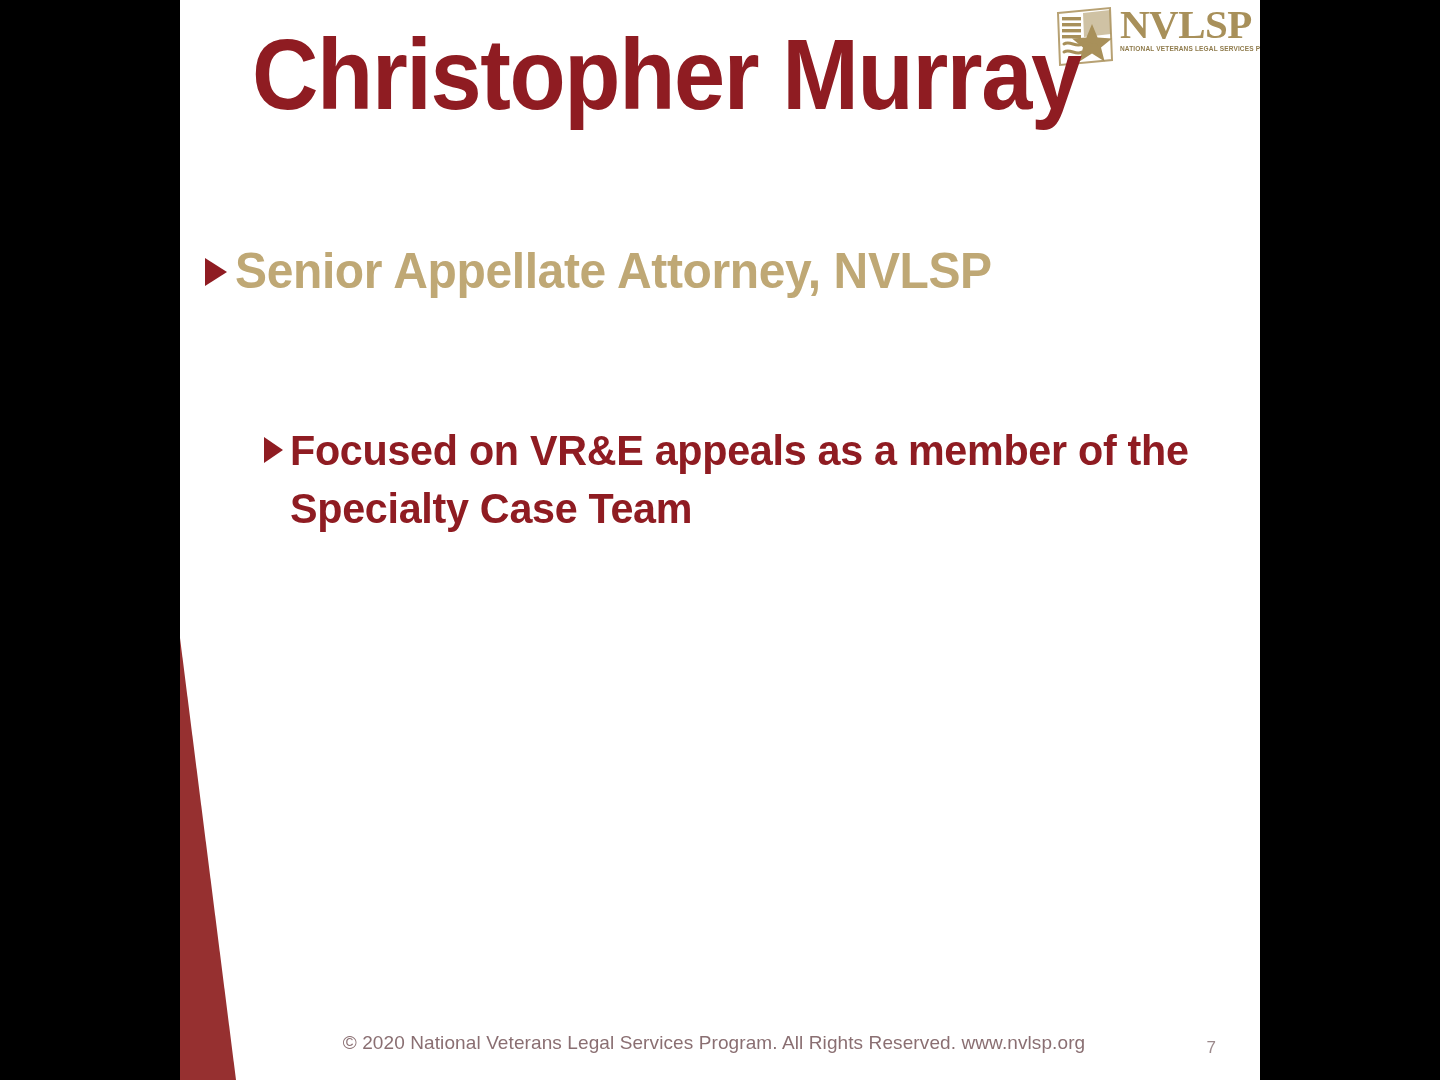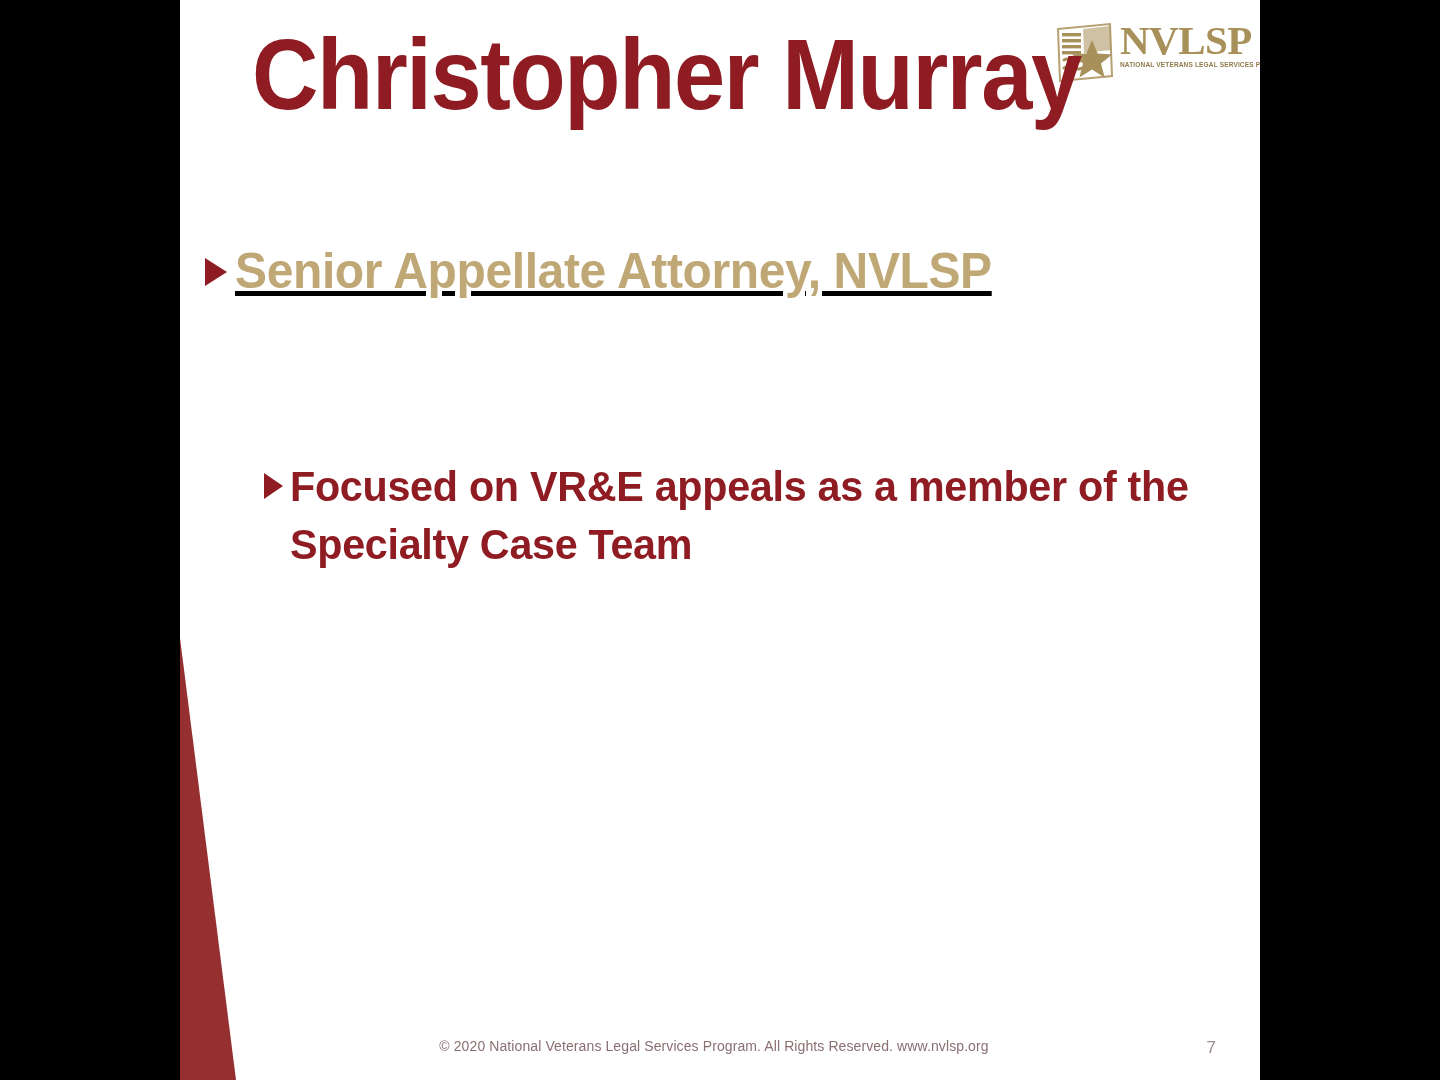--- a/index.html
+++ b/index.html
@@ -52,21 +52,21 @@
     height: 442px;
     background: #963030;
     clip-path: polygon(0% 0%, 0% 100%, 100% 100%);
     -webkit-clip-path: polygon(0% 0%, 0% 100%, 100% 100%);
   }
 
   
   .logo {
     position: absolute;
     right: 8px;
-    top: 18px;
+    top: 2px;
     width: 200px;
     height: 78px;
     display: flex;
     align-items: flex-start;
   }
   .logo-emblem {
     width: 66px;
     height: 66px;
     position: relative;
     flex: 0 0 auto;
@@ -120,21 +120,20 @@
   .content {
     position: absolute;
     left: 20px;
     top: 238px;
     width: 1050px;
   }
 
   .bullet-row {
     display: flex;
     align-items: flex-start;
-    text-decoration: underline;
   }
 
   .bullet-marker {
     flex: 0 0 auto;
     line-height: 0;
     user-select: none;
   }
   .bullet-marker svg { display: block; }
 
   .bullet-text {
@@ -160,21 +159,20 @@
     transform: scaleX(0.96);
     transform-origin: left top;
     width: 104%;
   }
 
   .spacer-block { height: 116px; }
 
   
   .level2-group {
     margin-left: 60px;
-    margin-top: 36px;
   }
   .level2 {
     display: flex;
     align-items: flex-start;
     margin-bottom: 16px;
   }
   .level2 .bullet-marker {
     margin-top: 14px;
     margin-right: 4px;
   }
@@ -189,21 +187,21 @@
   }
 
   
   .footer-copyright {
     position: absolute;
     left: 0;
     right: 12px;
     bottom: 26px;
     text-align: center;
     font-family: "Liberation Sans", sans-serif;
-    font-size: 14px;
+    font-size: 19px;
     color: #8a6f72;
     letter-spacing: 0.1px;
   }
   .page-number {
     position: absolute;
     right: 44px;
     bottom: 22px;
     font-family: "Liberation Sans", sans-serif;
     font-size: 17px;
     color: #9c8a8c;

